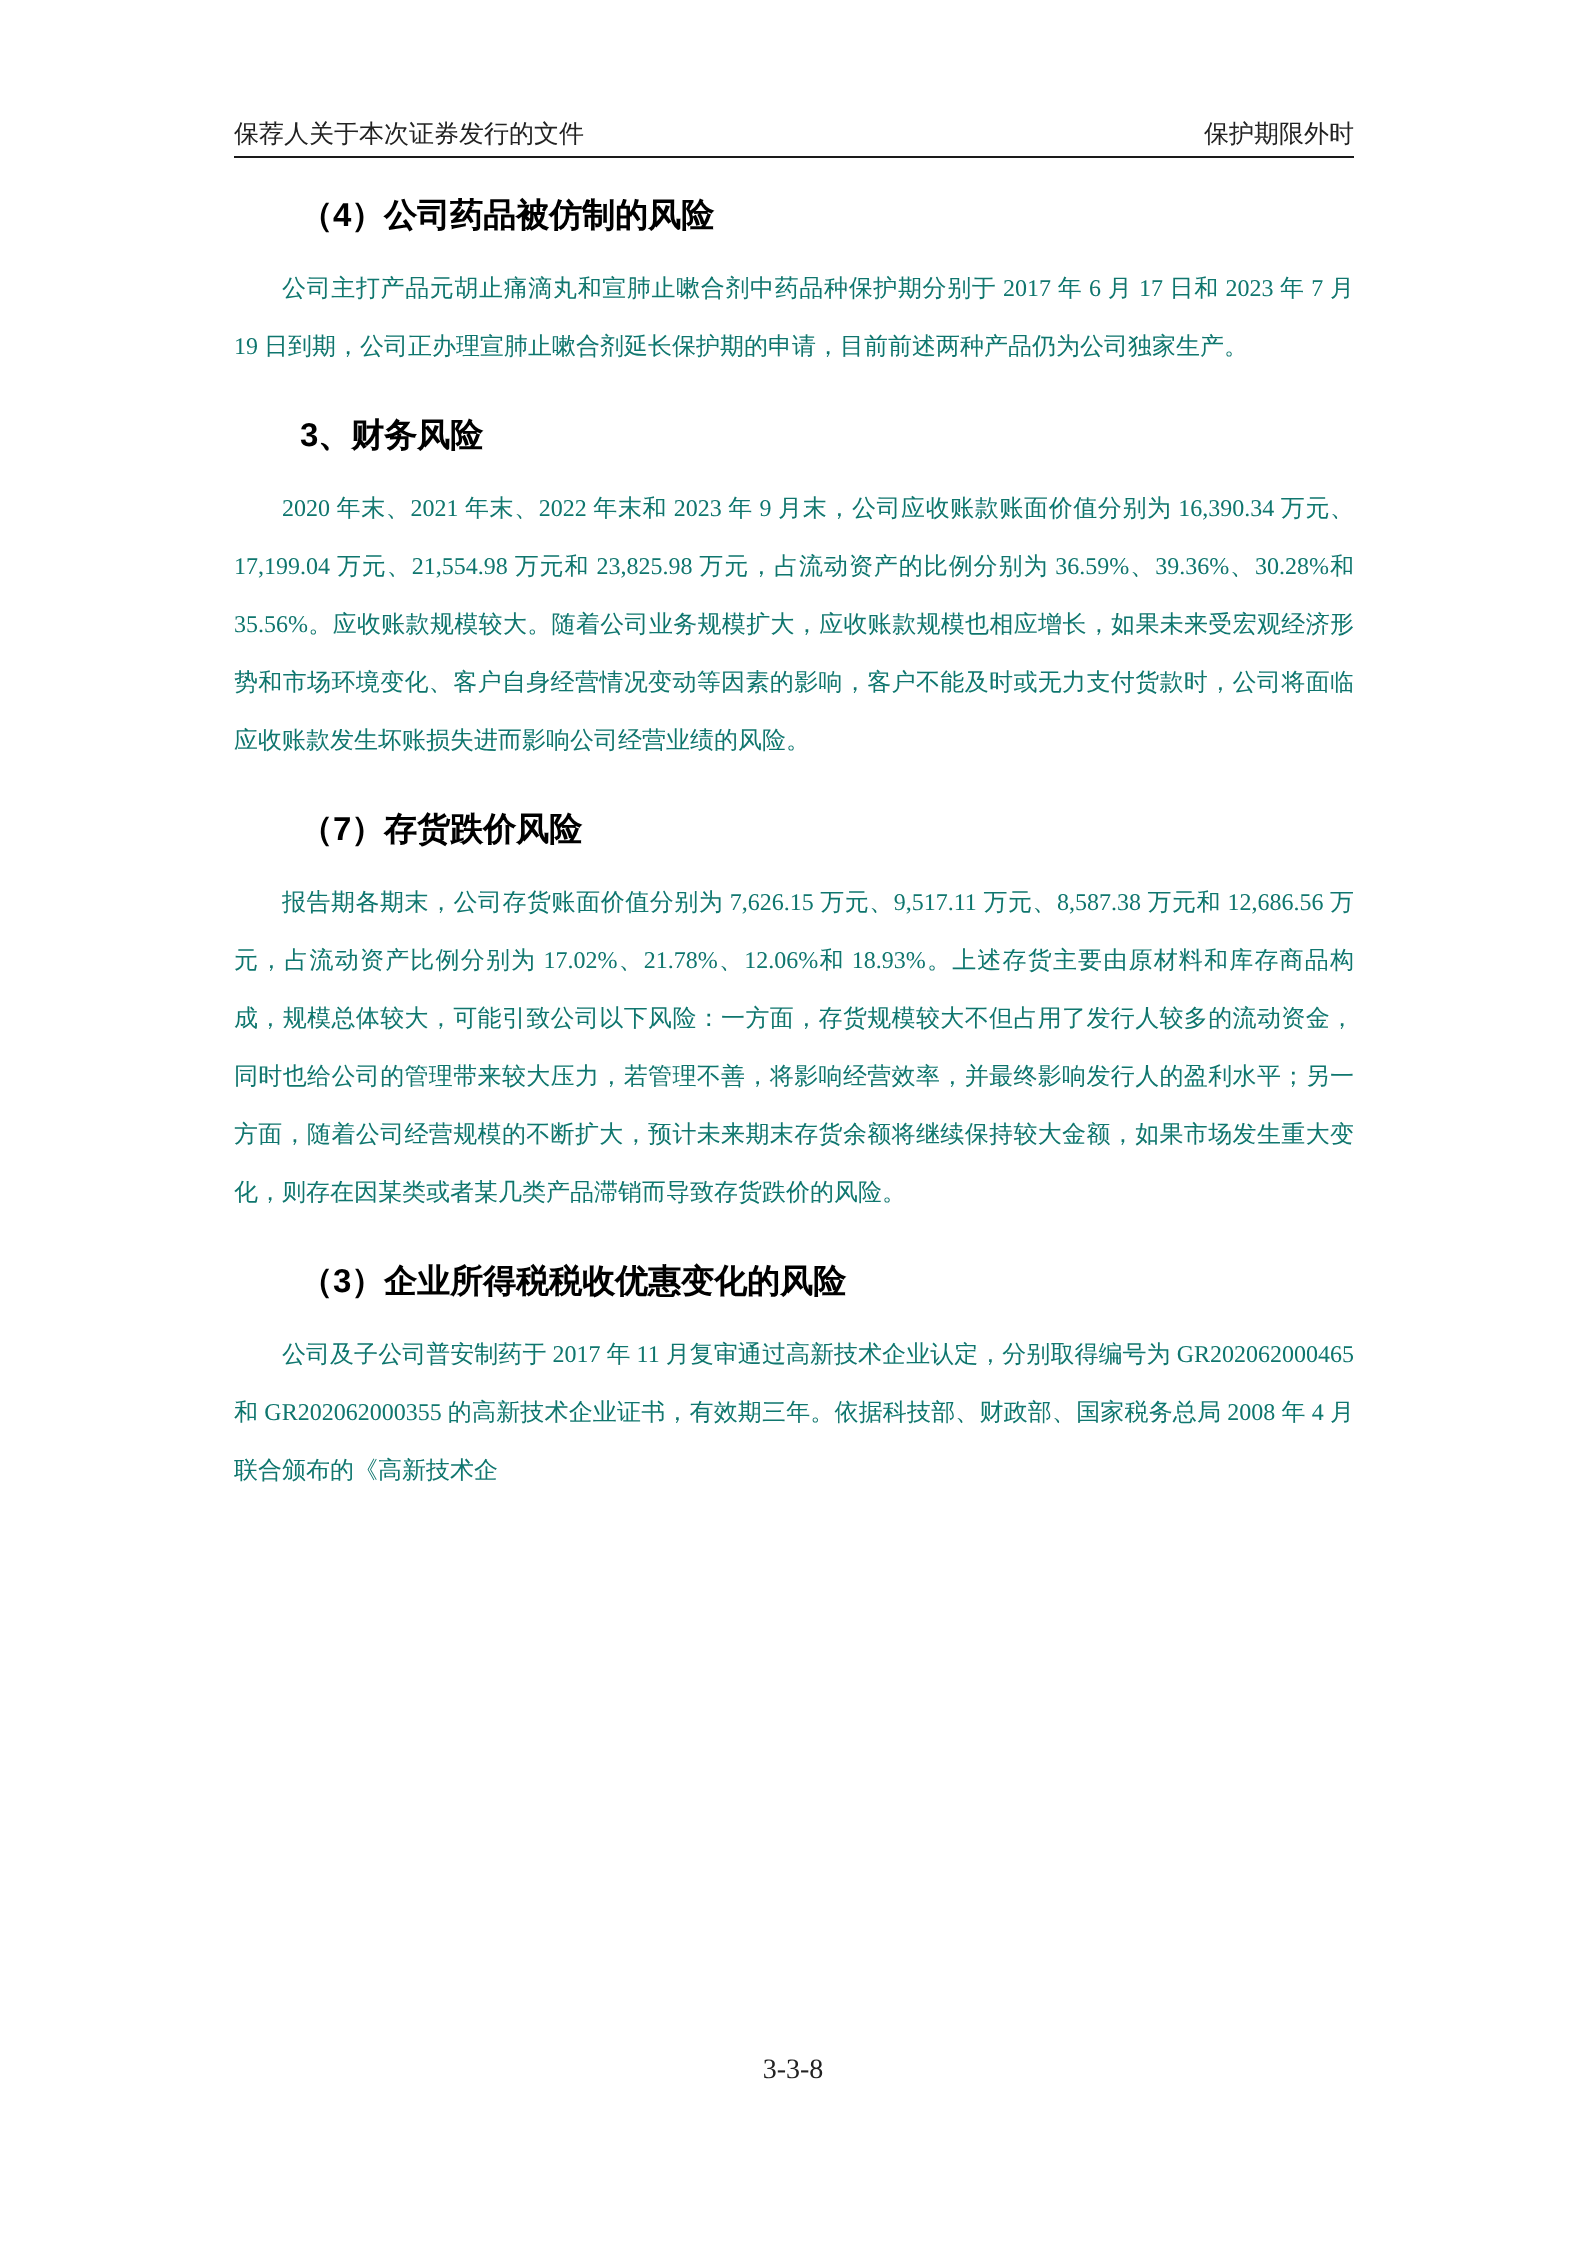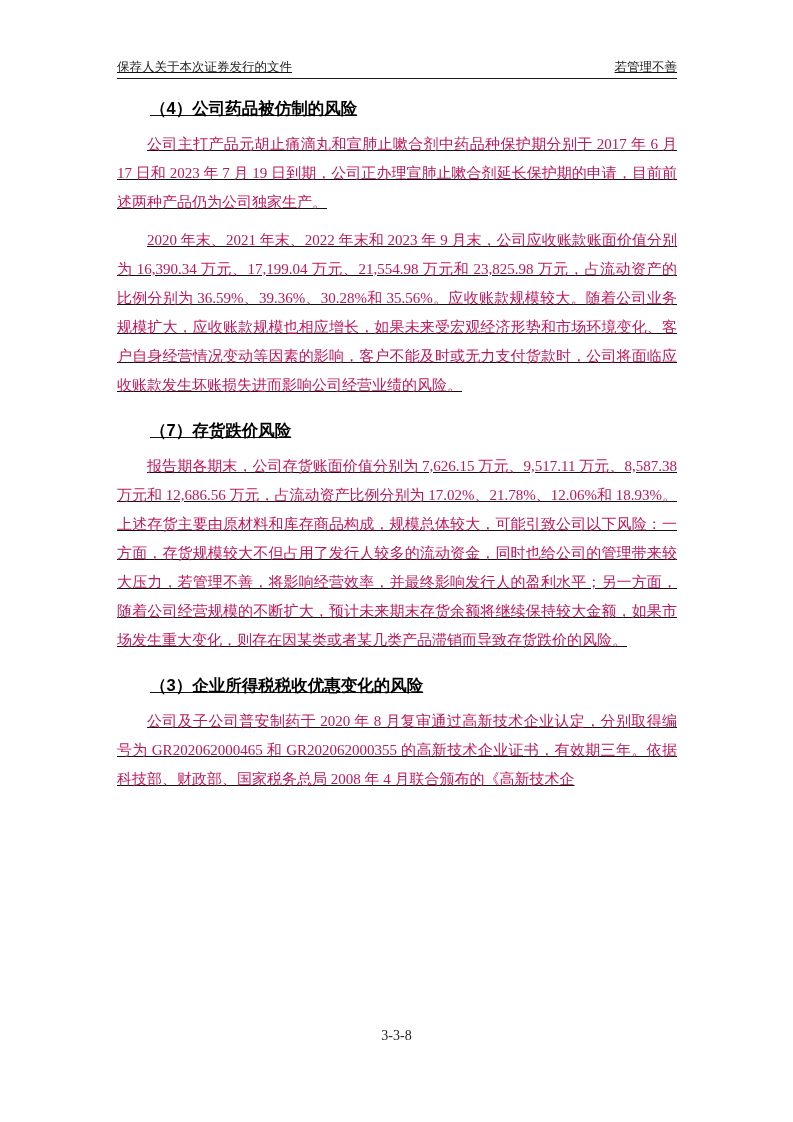--- a/index.html
+++ b/index.html
@@ -11,21 +11,20 @@
     position: relative;
     width: 793px;
     height: 1122px;
     margin: 0 auto;
     background: #ffffff;
     color: #111111;
     font-family: "Liberation Serif", "DejaVu Serif", serif;
     box-sizing: border-box;
     padding: 0 116px 0 117px;
     overflow: hidden;
-    text-decoration: underline;
   }
   .header {
     display: flex;
     justify-content: space-between;
     align-items: flex-end;
     padding-top: 59px;
     padding-bottom: 3px;
     border-bottom: 1.5px solid #1a1a1a;
     font-size: 12.5px;
     color: #222222;
@@ -39,54 +38,55 @@
   .content h2, .content h3 {
     font-family: "Liberation Sans", "DejaVu Sans", sans-serif;
     font-weight: bold;
     font-size: 16.5px;
     line-height: 29px;
     margin: 7px 0 7px;
     text-indent: 2em;
     color: #000000;
   }
   .content p {
-    font-size: 15px;
+    font-size: 12px;
     line-height: 29px;
     margin: 0 0 9px;
     text-indent: 2em;
     text-align: justify;
-    color: #be185d;
+    color: #0f766e;
   }
   .footer {
     position: absolute;
     left: 0;
     right: 0;
     top: 1028px;
     text-align: center;
     font-size: 14px;
     color: #222222;
   }
 </style>
 </head>
 <body>
 
 <div class="page">
 
   <div class="header">
     <span>保荐人关于本次证券发行的文件</span>
-    <span>若管理不善</span>
+    <span>保护期限外时</span>
   </div>
 
   <div class="content">
     <h3>（4）公司药品被仿制的风险</h3>
     <p>公司主打产品元胡止痛滴丸和宣肺止嗽合剂中药品种保护期分别于 2017 年 6 月 17 日和 2023 年 7 月 19 日到期，公司正办理宣肺止嗽合剂延长保护期的申请，目前前述两种产品仍为公司独家生产。</p>
+    <h2>3、财务风险</h2>
     <p>2020 年末、2021 年末、2022 年末和 2023 年 9 月末，公司应收账款账面价值分别为 16,390.34 万元、17,199.04 万元、21,554.98 万元和 23,825.98 万元，占流动资产的比例分别为 36.59%、39.36%、30.28%和 35.56%。应收账款规模较大。随着公司业务规模扩大，应收账款规模也相应增长，如果未来受宏观经济形势和市场环境变化、客户自身经营情况变动等因素的影响，客户不能及时或无力支付货款时，公司将面临应收账款发生坏账损失进而影响公司经营业绩的风险。</p>
     <h3>（7）存货跌价风险</h3>
     <p>报告期各期末，公司存货账面价值分别为 7,626.15 万元、9,517.11 万元、8,587.38 万元和 12,686.56 万元，占流动资产比例分别为 17.02%、21.78%、12.06%和 18.93%。上述存货主要由原材料和库存商品构成，规模总体较大，可能引致公司以下风险：一方面，存货规模较大不但占用了发行人较多的流动资金，同时也给公司的管理带来较大压力，若管理不善，将影响经营效率，并最终影响发行人的盈利水平；另一方面，随着公司经营规模的不断扩大，预计未来期末存货余额将继续保持较大金额，如果市场发生重大变化，则存在因某类或者某几类产品滞销而导致存货跌价的风险。</p>
     <h3>（3）企业所得税税收优惠变化的风险</h3>
-    <p>公司及子公司普安制药于 2020 年 8 月复审通过高新技术企业认定，分别取得编号为 GR202062000465 和 GR202062000355 的高新技术企业证书，有效期三年。依据科技部、财政部、国家税务总局 2008 年 4 月联合颁布的《高新技术企</p>
+    <p>公司及子公司普安制药于 2017 年 11 月复审通过高新技术企业认定，分别取得编号为 GR202062000465 和 GR202062000355 的高新技术企业证书，有效期三年。依据科技部、财政部、国家税务总局 2008 年 4 月联合颁布的《高新技术企</p>
   </div>
 
   <div class="footer">
     <span>3-3-8</span>
   </div>
 
 </div>
 
 </body></html>

